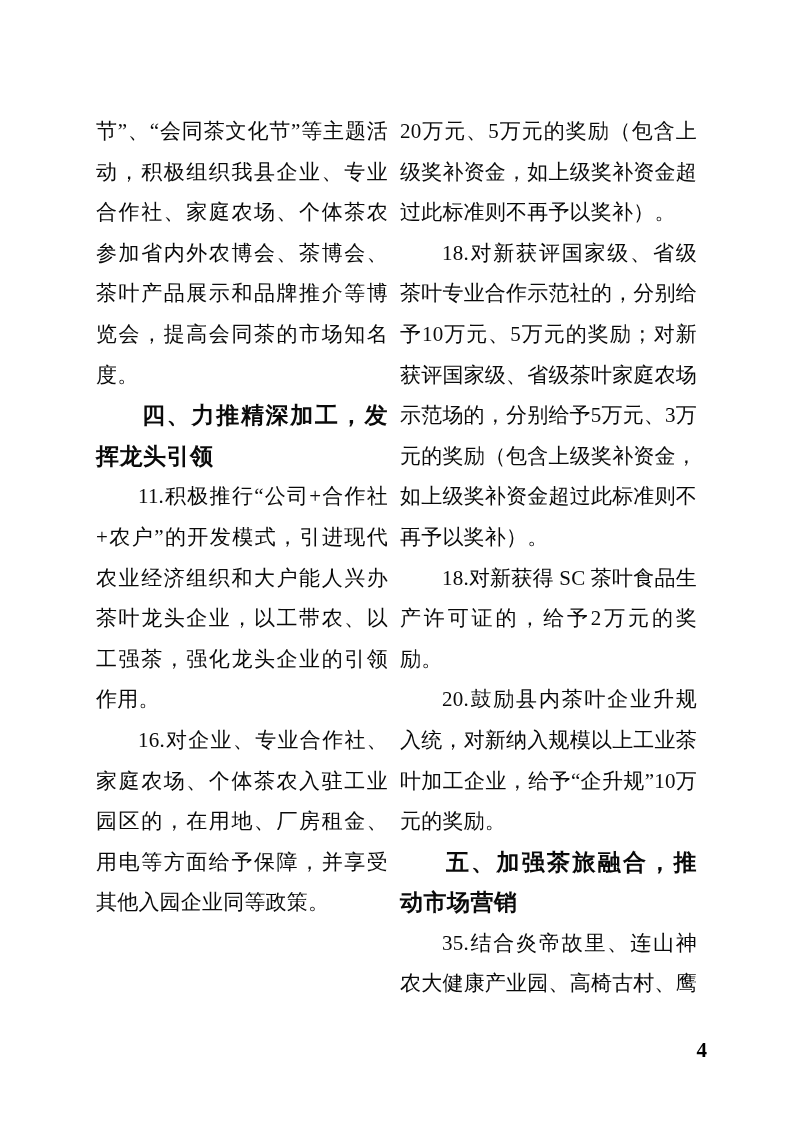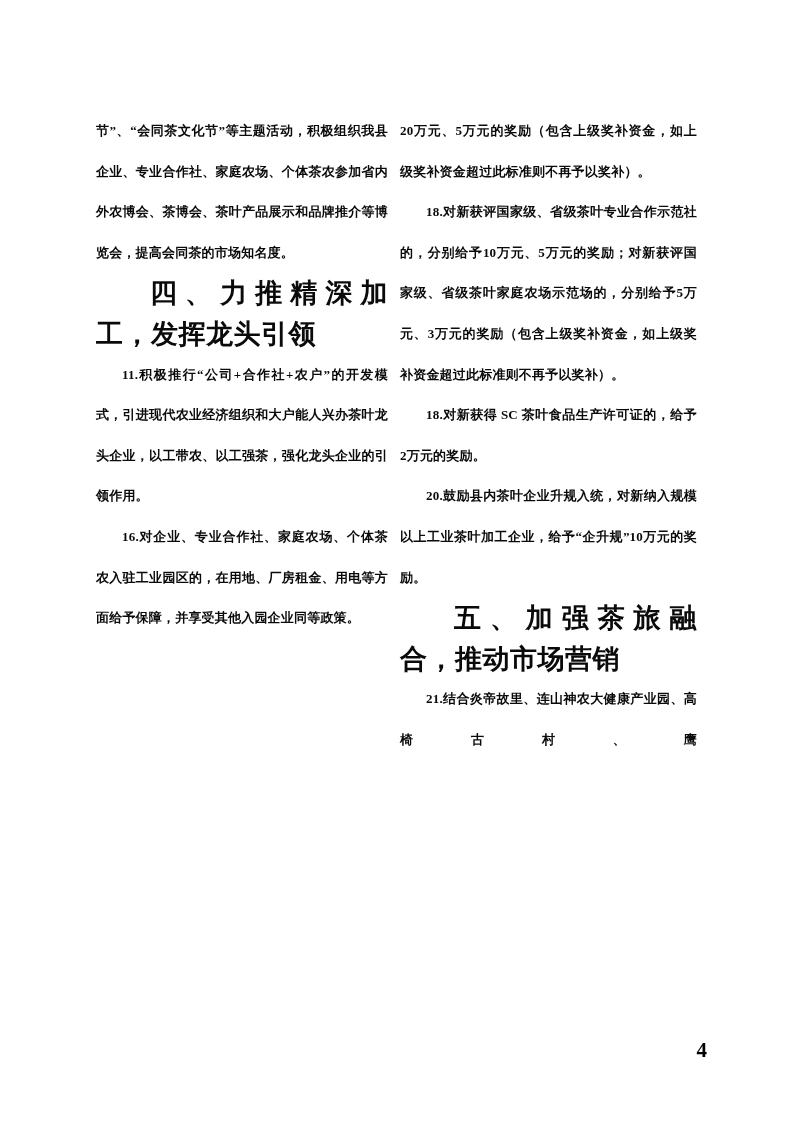--- a/index.html
+++ b/index.html
@@ -18,35 +18,34 @@
     background: #ffffff;
   }
   .col {
     position: absolute;
     top: 111px;
   }
   .col-left  { left: 96px;  width: 292px; }
   .col-right { left: 400px; width: 297px; }
   .col p {
     margin: 0;
-    font-size: 13px;
+    font-size: 21px;
     line-height: 40.6px;
     text-align: justify;
     text-justify: inter-character;
     letter-spacing: 0.2px;
     word-break: break-all;
-    font-weight: bold;
   }
   .col p.body { text-indent: 2em; }
   .col p.body-continued { text-indent: 0; }
   .col p.heading {
     font-family: "Liberation Sans", "DejaVu Sans", sans-serif;
     font-weight: 700;
     text-indent: 2em;
-    font-size: 27px;
+    font-size: 23px;
     letter-spacing: 0.5px;
   }
   .col p.cut { text-align-last: justify; }
   .page-number {
     position: absolute;
     top: 1038px;
     left: 410px;
     width: 297px;
     text-align: right;
     font-size: 21px;
@@ -64,16 +63,16 @@
       <p class="heading">四、力推精深加工，发挥龙头引领</p>
       <p class="body">11.积极推行“公司+合作社+农户”的开发模式，引进现代农业经济组织和大户能人兴办茶叶龙头企业，以工带农、以工强茶，强化龙头企业的引领作用。</p>
       <p class="body">16.对企业、专业合作社、家庭农场、个体茶农入驻工业园区的，在用地、厂房租金、用电等方面给予保障，并享受其他入园企业同等政策。</p>
     </div>
   <div class="col col-right">
       <p class="body-continued">20万元、5万元的奖励（包含上级奖补资金，如上级奖补资金超过此标准则不再予以奖补）。</p>
       <p class="body">18.对新获评国家级、省级茶叶专业合作示范社的，分别给予10万元、5万元的奖励；对新获评国家级、省级茶叶家庭农场示范场的，分别给予5万元、3万元的奖励（包含上级奖补资金，如上级奖补资金超过此标准则不再予以奖补）。</p>
       <p class="body">18.对新获得 SC 茶叶食品生产许可证的，给予2万元的奖励。</p>
       <p class="body">20.鼓励县内茶叶企业升规入统，对新纳入规模以上工业茶叶加工企业，给予“企升规”10万元的奖励。</p>
       <p class="heading">五、加强茶旅融合，推动市场营销</p>
-      <p class="body cut">21.结合炎帝故里、连山神农大健康产业园、高椅古村、鹰</p>
+      <p class="body cut">35.结合炎帝故里、连山神农大健康产业园、高椅古村、鹰</p>
     </div>
   <div class="page-number">4</div>
 </div>
 
 </body></html>

